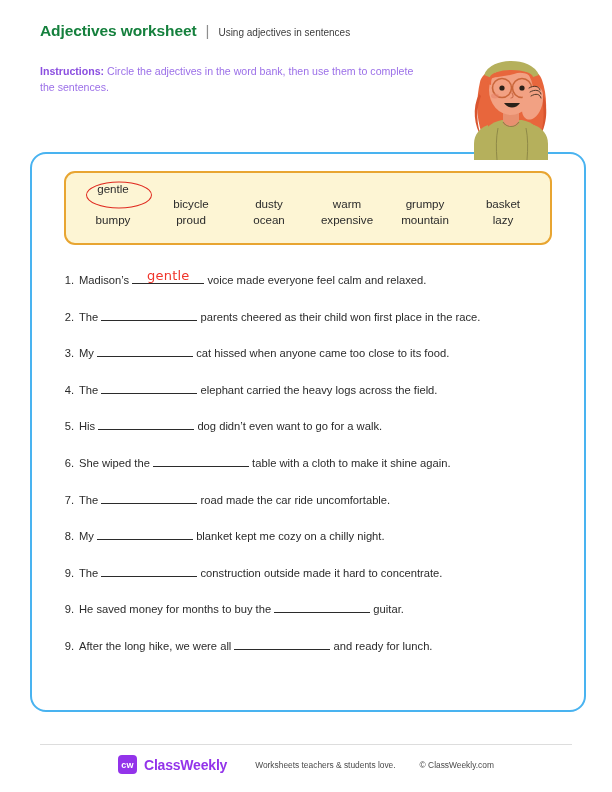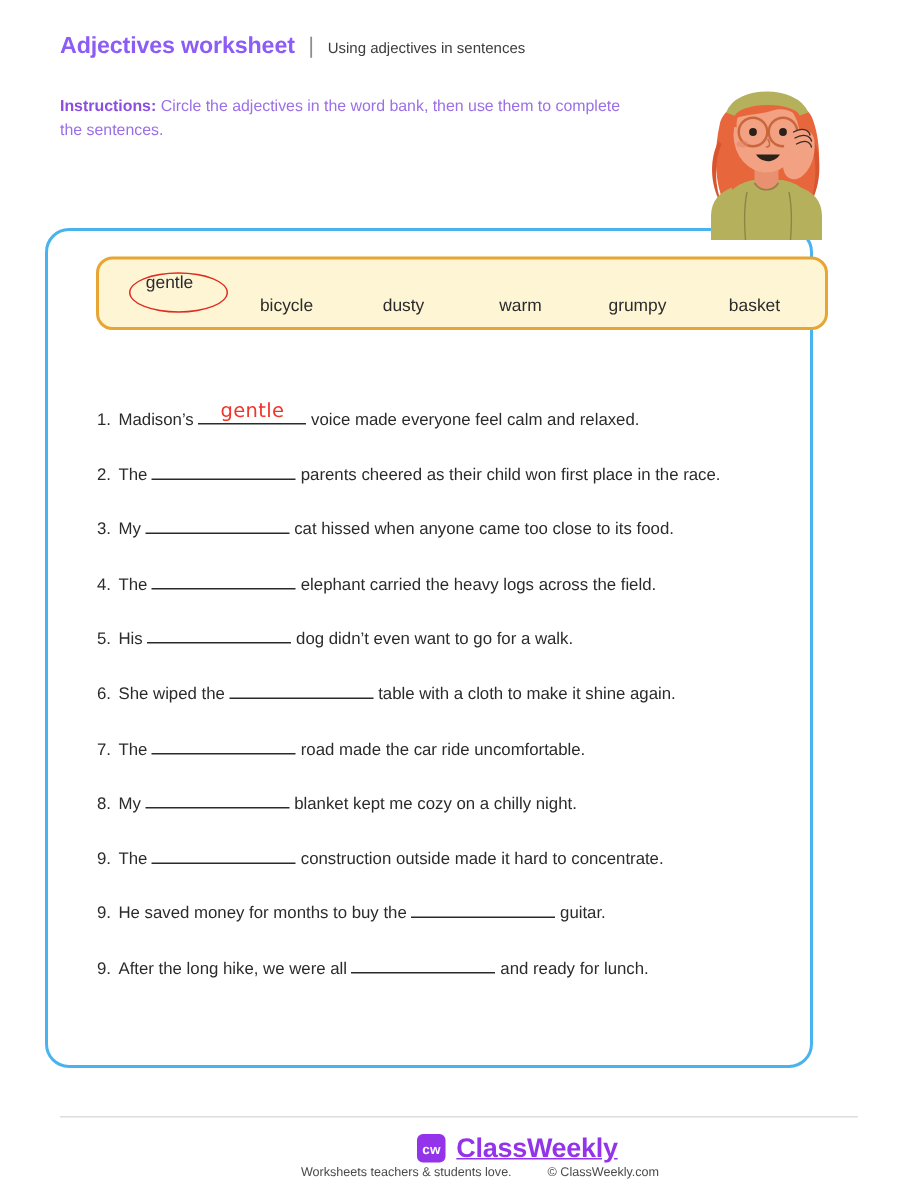--- a/index.html
+++ b/index.html
@@ -25,21 +25,21 @@
   }
   .title-row {
     display: flex;
     align-items: baseline;
     gap: 9px;
     white-space: nowrap;
   }
   .title-main {
     font-size: 15.5px;
     font-weight: bold;
-    color: #8b5cf6;
+    color: #15803d;
     letter-spacing: -0.1px;
   }
   .title-sep {
     font-size: 15px;
     color: #8e8e8e;
     font-weight: 300;
   }
   .title-sub {
     font-size: 10px;
     color: #3d3d3d;
@@ -65,21 +65,21 @@
     width: 118px;
     height: 122px;
     z-index: 5;
   }
 
   
   .card {
     position: absolute;
     left: 30px;
     top: 152px;
-    width: 512px;
+    width: 556px;
     height: 560px;
     box-sizing: border-box;
     border: 2.2px solid #49b3f0;
     border-radius: 16px;
     background: #ffffff;
     z-index: 1;
   }
 
   
   .wordbank {
@@ -175,21 +175,20 @@
     height: 1px;
     background: #dddddd;
   }
   .footer {
     position: absolute;
     left: 40px;
     top: 755px;
     width: 532px;
     display: flex;
     align-items: center;
-    flex-direction: column;
   }
   .logo-wrap {
     display: flex;
     align-items: center;
     gap: 7px;
     margin-left: 78px;
   }
   .logo-badge {
     width: 19px;
     height: 19px;
@@ -197,25 +196,24 @@
     background: #9333ea;
     color: #ffffff;
     font-size: 9px;
     font-weight: bold;
     display: flex;
     align-items: center;
     justify-content: center;
     letter-spacing: 0.2px;
   }
   .logo-text {
-    font-size: 18px;
+    font-size: 14px;
     font-weight: bold;
     color: #9333ea;
     letter-spacing: -0.2px;
-    text-decoration: underline;
   }
   .footer-note {
     margin-left: 28px;
     font-size: 8.4px;
     color: #4a4a4a;
     display: flex;
     gap: 24px;
   }
 </style>
 </head>
@@ -289,20 +287,28 @@
         <span class="wb-ellipse"></span>
       </div>
       <div class="wb-cell">bicycle</div>
       <div class="wb-cell">dusty</div>
       <div class="wb-cell">warm</div>
       <div class="wb-cell">grumpy</div>
       <div class="wb-cell">basket</div>
     </div>
 
 
+    <div class="wb-row">
+      <div class="wb-cell">bumpy</div>
+      <div class="wb-cell">proud</div>
+      <div class="wb-cell">ocean</div>
+      <div class="wb-cell">expensive</div>
+      <div class="wb-cell">mountain</div>
+      <div class="wb-cell">lazy</div>
+    </div>
   </div>
 
   <div class="sentences">
 
     <div class="sentence">
       <span class="s-num">1.</span>
       <span class="s-text"><span>Madison’s </span><span class="blank w-ans"><span class="answer">gentle</span></span><span> voice made everyone feel calm and relaxed.</span></span>
     </div>
 
     <div class="sentence">

